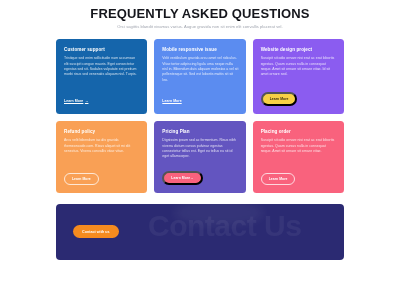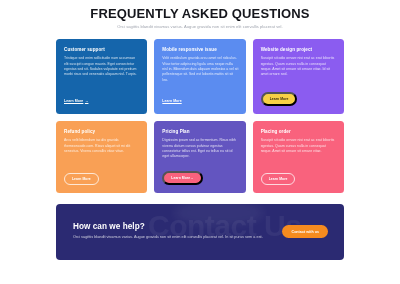--- a/index.html
+++ b/index.html
@@ -148,20 +148,16 @@
       <div class="card" style="background: rgb(249, 98, 125);">
         <div class="card-title">Placing order</div>
         <div class="card-body">Suscipit sit odio ornare nisi erat ac erat lobortis egestas. Quam cursus nulla in consequat neque. Amet sit ornare sit ornare vitae.</div>
         <div class="cta-wrap"><button class="cta-pill outline"><span>Learn More</span></button></div>
       </div>
     </div>
 
   <div class="banner" style="background: rgb(43, 42, 114);">
     <div class="banner-watermark">Contact Us</div>
     <div class="banner-glow"></div>
-    <div class="banner-text">
-      <div class="banner-title">How can we help?</div>
-      <div class="banner-body">Orci sagittis blandit vivamus varius. Augue gravida non sit enim elit convallis placerat vel. In sit purus sem a est.</div>
-    </div>
     <button class="banner-btn" style="background: rgb(246, 139, 31);">Contact with us</button>
   </div>
 
 </div>
 
 </body></html>

